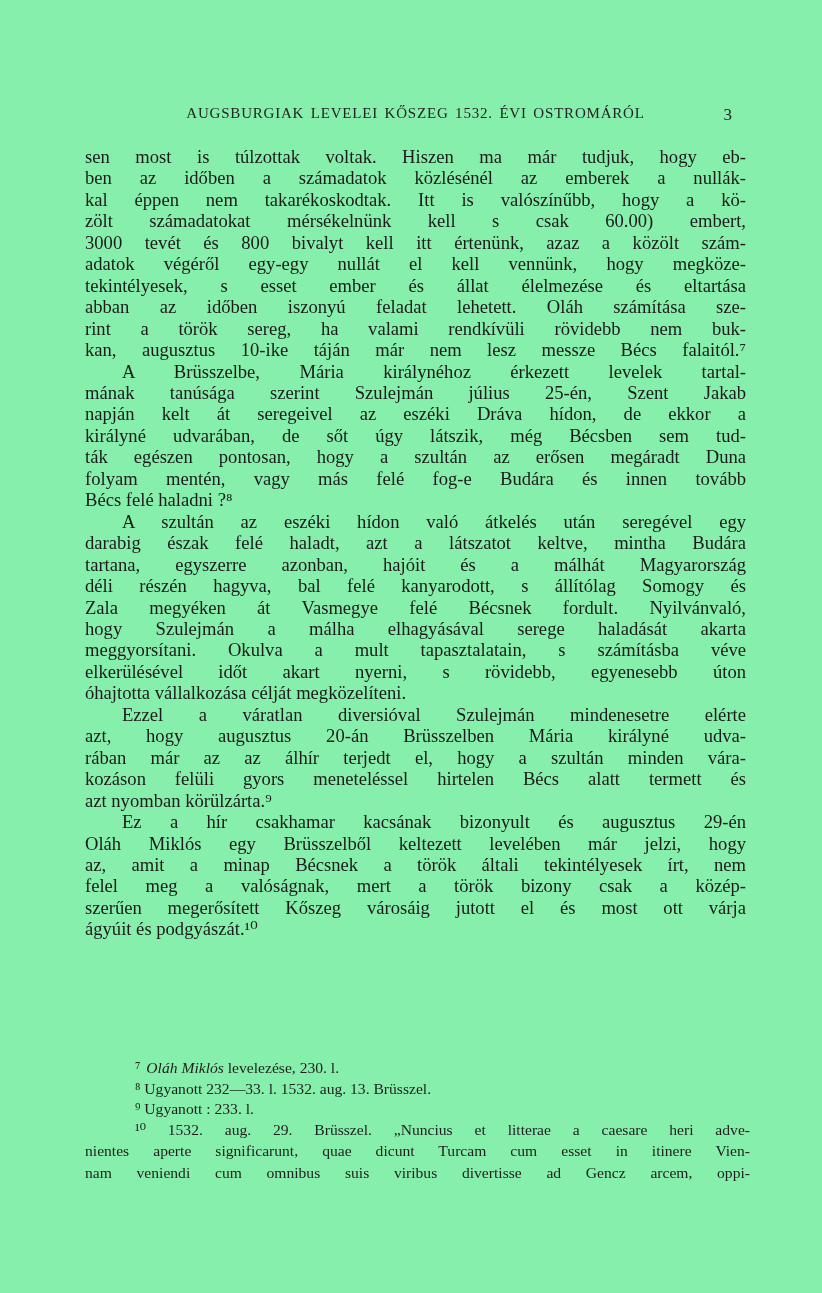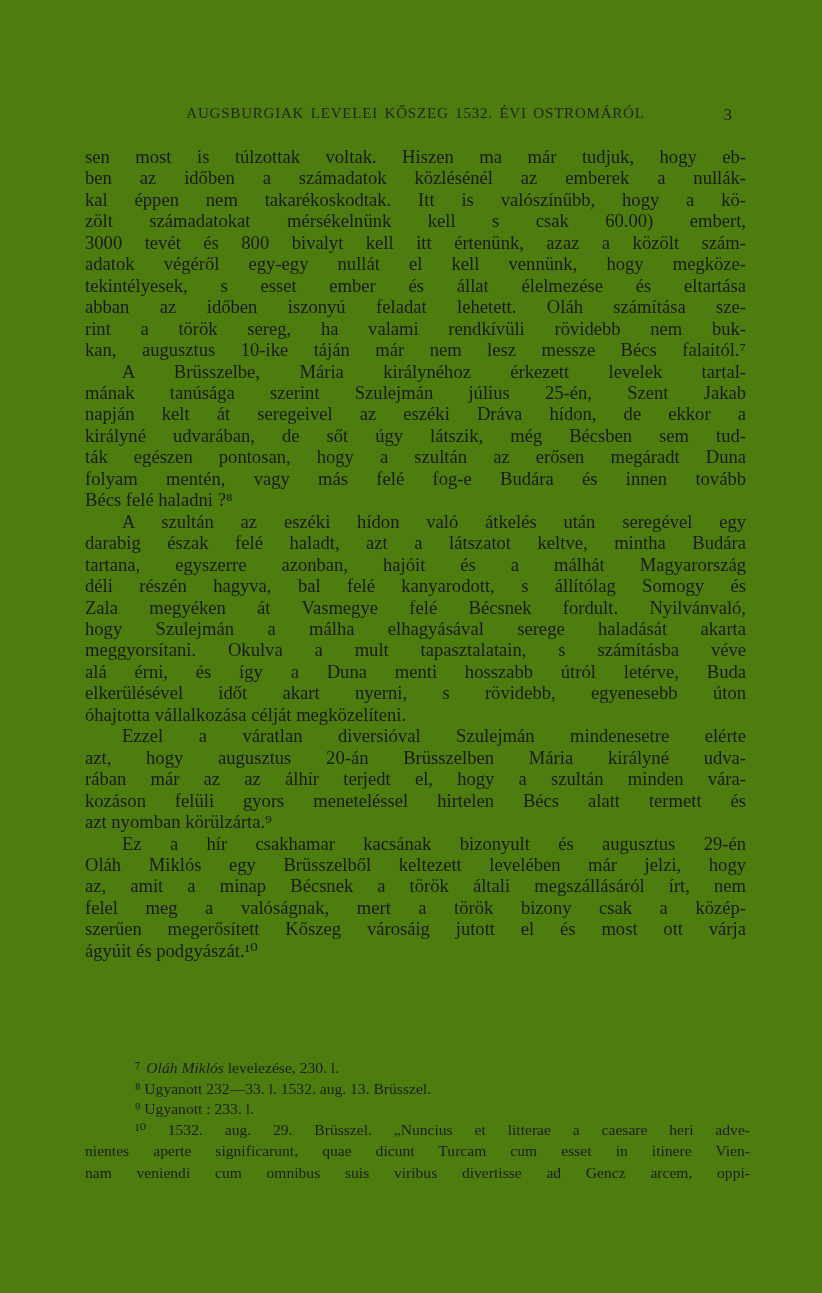--- a/index.html
+++ b/index.html
@@ -4,21 +4,21 @@
 <style>
   html, body {
     margin: 0;
     padding: 0;
     background: #e8e8e8;
   }
   .page {
     position: relative;
     width: 822px;
     height: 1293px;
-    background: #4d7c0f;
+    background: #86efac;
     font-family: "Liberation Serif", "DejaVu Serif", serif;
     color: #1b1b1b;
     overflow: hidden;
   }
   .running-header {
     position: absolute;
     top: 105px;
     left: 85px;
     width: 661px;
     height: 22px;
@@ -102,35 +102,34 @@
         <div class="tline">Bécs felé haladni ?⁸</div>
       </div>
       <div class="para">
         <div class="tline just indent">A szultán az eszéki hídon való átkelés után seregével egy</div>
         <div class="tline just">darabig észak felé haladt, azt a látszatot keltve, mintha Budára</div>
         <div class="tline just">tartana, egyszerre azonban, hajóit és a málhát Magyarország</div>
         <div class="tline just">déli részén hagyva, bal felé kanyarodott, s állítólag Somogy és</div>
         <div class="tline just">Zala megyéken át Vasmegye felé Bécsnek fordult. Nyilvánvaló,</div>
         <div class="tline just">hogy Szulejmán a málha elhagyásával serege haladását akarta</div>
         <div class="tline just">meggyorsítani. Okulva a mult tapasztalatain, s számításba véve</div>
-        <div class="tline just">alá érni, és így a Duna menti hosszabb útról letérve, Buda</div>
         <div class="tline just">elkerülésével időt akart nyerni, s rövidebb, egyenesebb úton</div>
         <div class="tline">óhajtotta vállalkozása célját megközelíteni.</div>
       </div>
       <div class="para">
         <div class="tline just indent">Ezzel a váratlan diversióval Szulejmán mindenesetre elérte</div>
         <div class="tline just">azt, hogy augusztus 20-án Brüsszelben Mária királyné udva-</div>
         <div class="tline just">rában már az az álhír terjedt el, hogy a szultán minden vára-</div>
         <div class="tline just">kozáson felüli gyors meneteléssel hirtelen Bécs alatt termett és</div>
         <div class="tline">azt nyomban körülzárta.⁹</div>
       </div>
       <div class="para">
         <div class="tline just indent">Ez a hír csakhamar kacsának bizonyult és augusztus 29-én</div>
         <div class="tline just">Oláh Miklós egy Brüsszelből keltezett levelében már jelzi, hogy</div>
-        <div class="tline just">az, amit a minap Bécsnek a török általi megszállásáról írt, nem</div>
+        <div class="tline just">az, amit a minap Bécsnek a török általi tekintélyesek írt, nem</div>
         <div class="tline just">felel meg a valóságnak, mert a török bizony csak a közép-</div>
         <div class="tline just">szerűen megerősített Kőszeg városáig jutott el és most ott várja</div>
         <div class="tline">ágyúit és podgyászát.¹⁰</div>
       </div>
     </div>
 
   <div class="footnotes">
     <div class="fn">
       <span class="fnmark">⁷</span>
       <span class="italic">Oláh Miklós</span>

